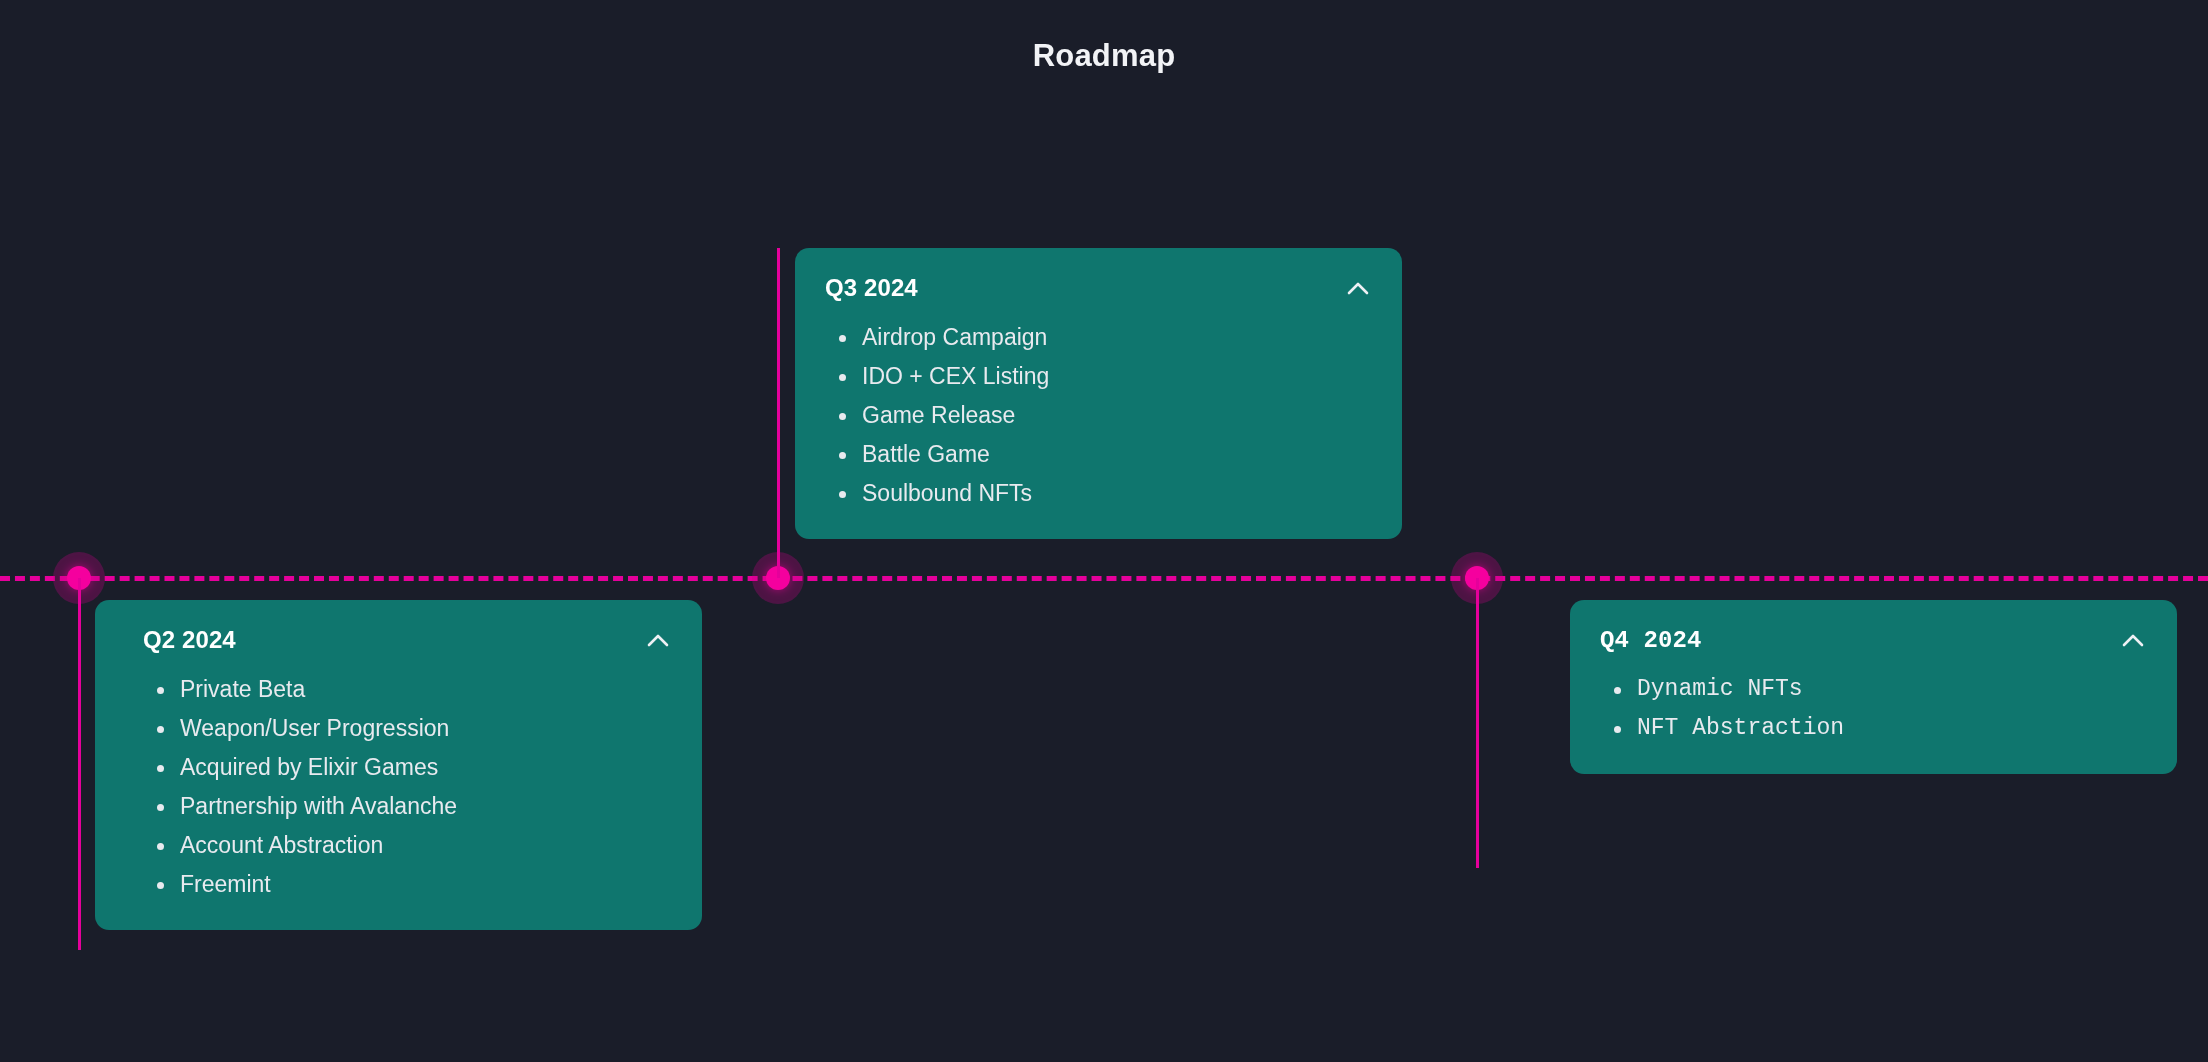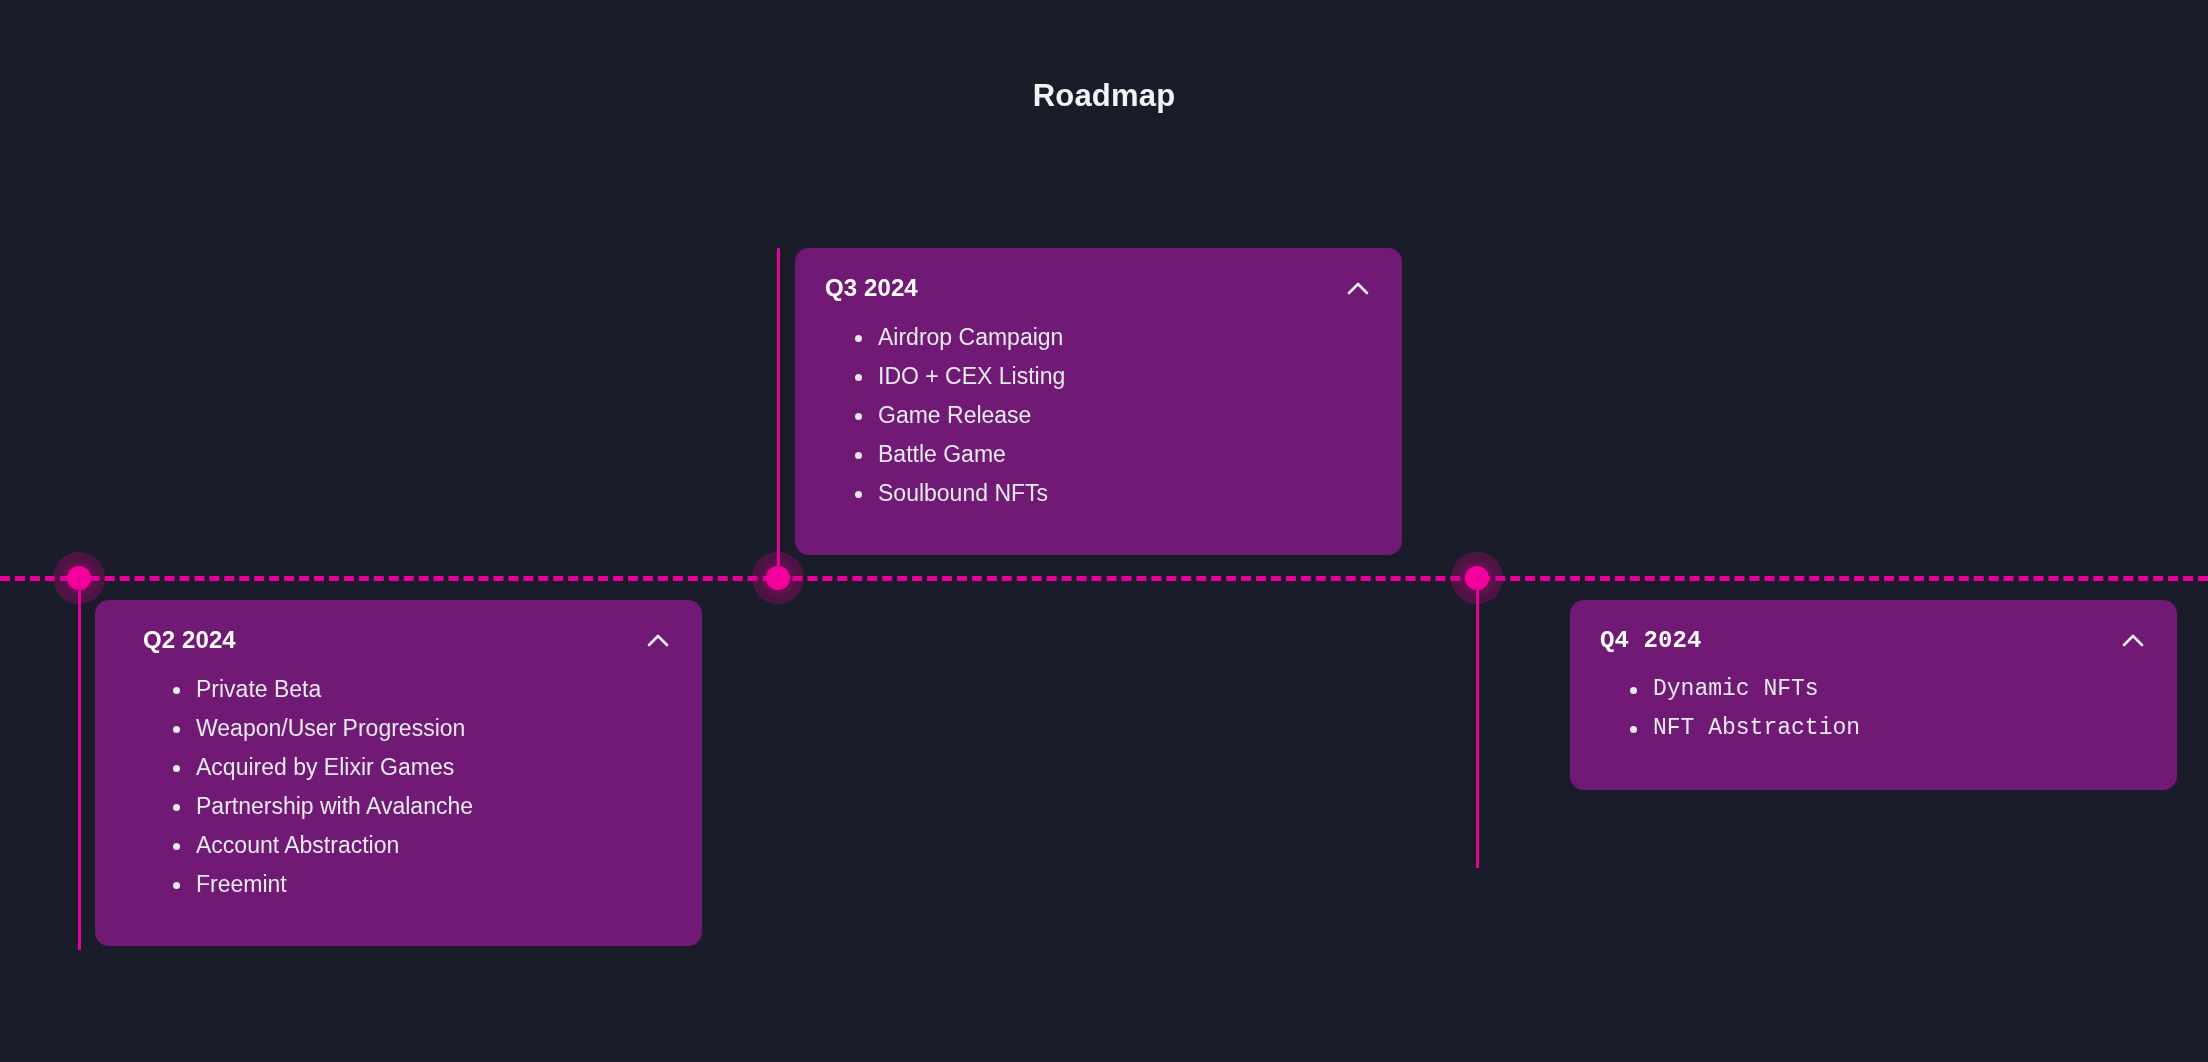--- a/index.html
+++ b/index.html
@@ -21,21 +21,20 @@
   .page-title {
     position: absolute;
     top: 38px;
     left: 0;
     width: 2208px;
     text-align: center;
     font-size: 31px;
     font-weight: 700;
     color: #f2f3f6;
     letter-spacing: 0.2px;
-    margin-top: 40px;
   }
 
   
   .timeline {
     position: absolute;
     left: 0;
     top: 572px;
     width: 2208px;
     height: 12px;
   }
@@ -77,21 +76,21 @@
   
   .stem {
     position: absolute;
     width: 3px;
     background: #e5009b;
   }
 
   
   .card {
     position: absolute;
-    background: #701a75;
+    background: #0f766e;
     border-radius: 14px;
     box-sizing: border-box;
     padding: 26px 30px 26px 30px;
   }
   .card-header {
     display: flex;
     align-items: center;
     justify-content: space-between;
     margin-bottom: 16px;
   }
@@ -107,21 +106,21 @@
     display: flex;
     align-items: center;
     justify-content: center;
     cursor: pointer;
     flex: 0 0 auto;
   }
   .chevron svg { display: block; }
 
   .card-list {
     list-style: none;
-    margin: 16px;
+    margin: 0;
     padding: 0;
   }
   .card-list li {
     position: relative;
     padding-left: 37px;
     font-size: 23px;
     line-height: 39px;
     color: #e8eaef;
     white-space: nowrap;
   }

